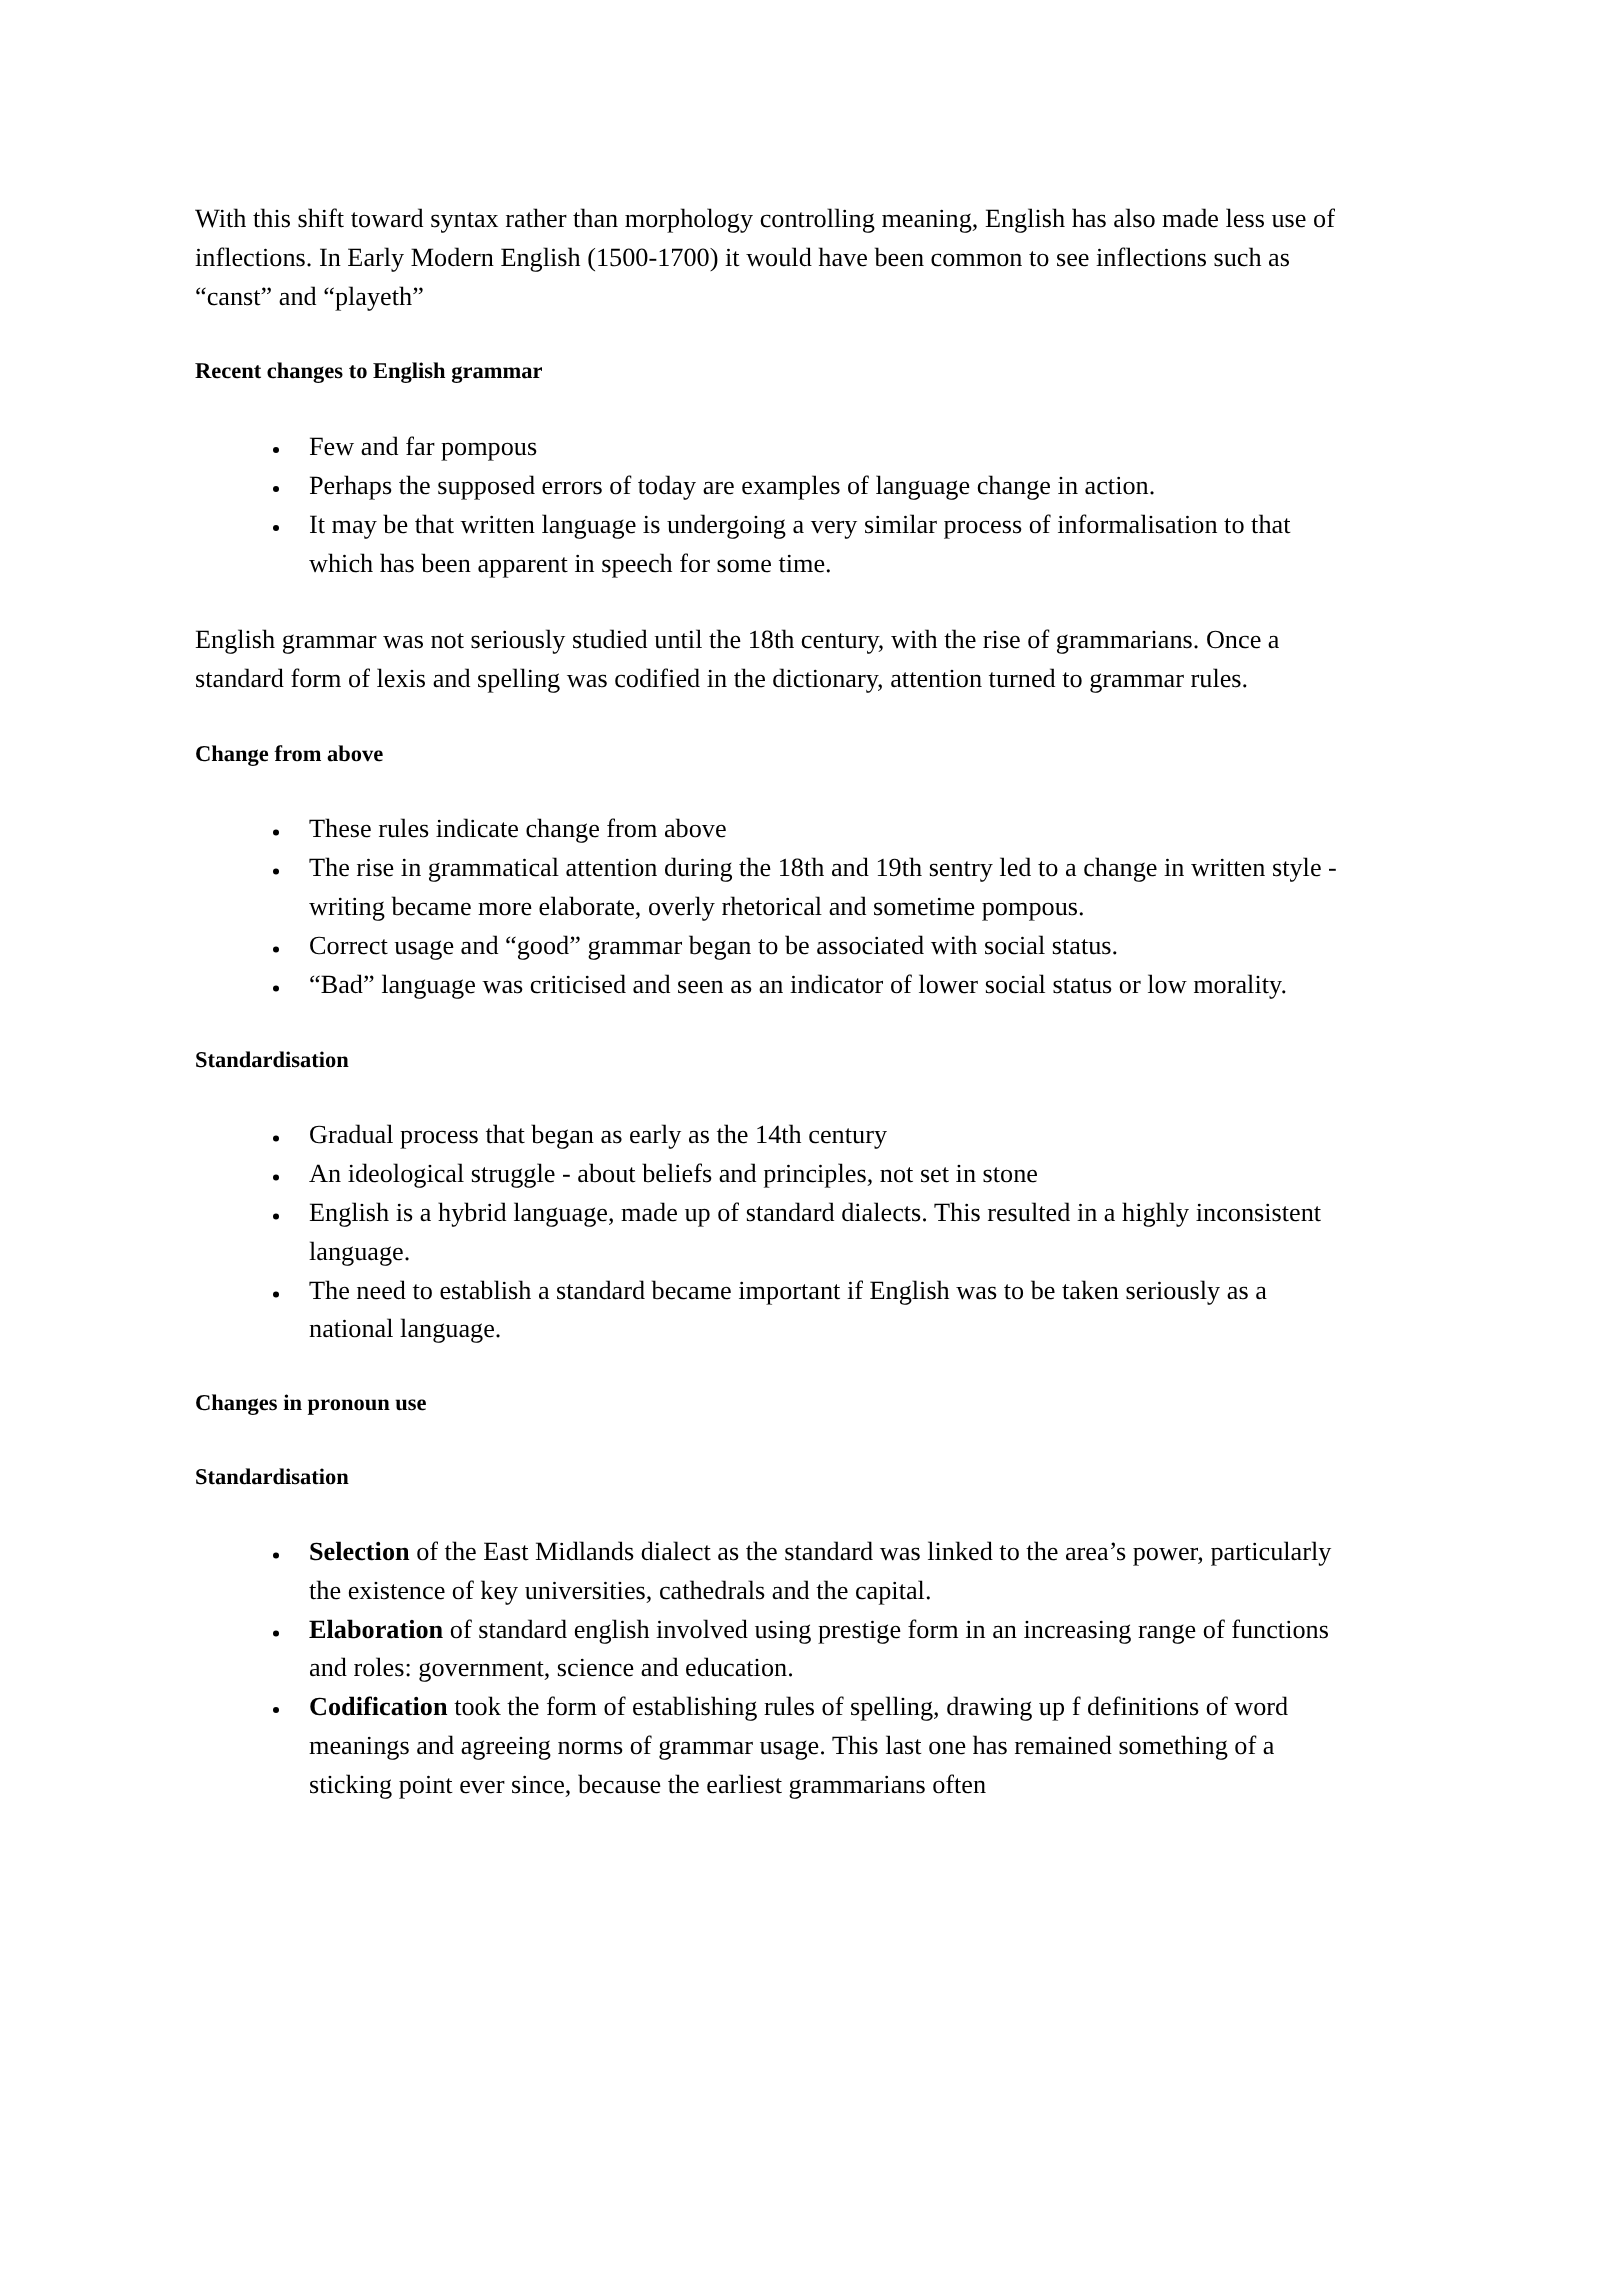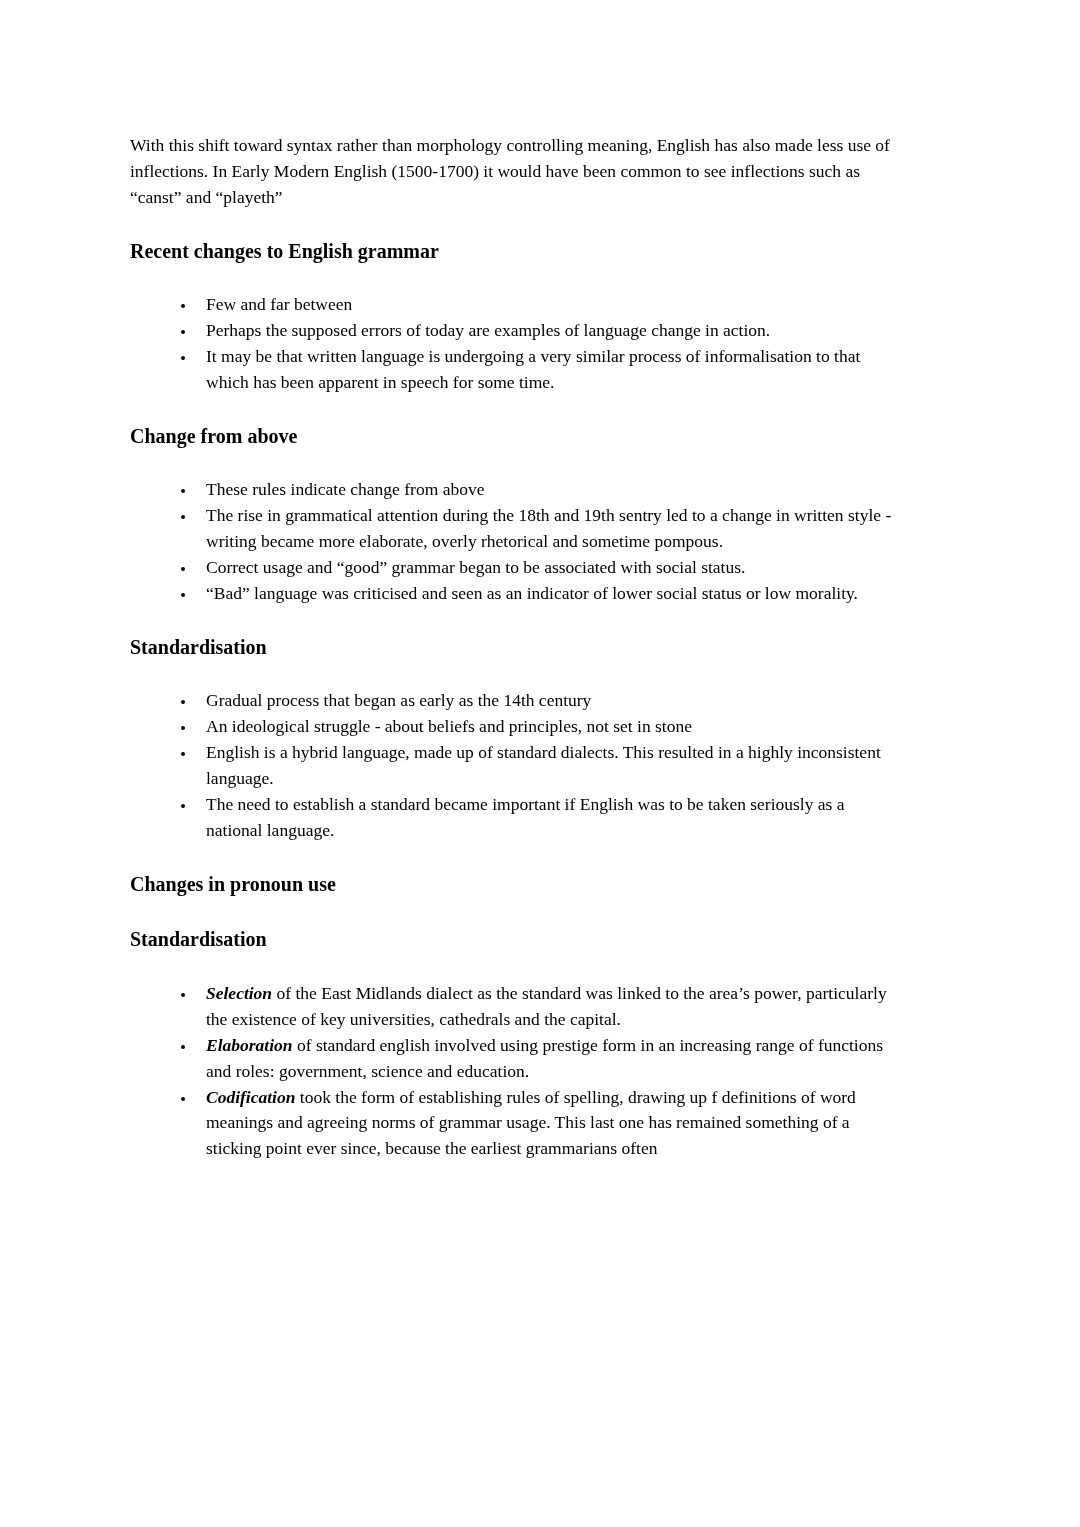--- a/index.html
+++ b/index.html
@@ -20,54 +20,54 @@
     font-family: "Liberation Serif", "DejaVu Serif", serif;
     font-size: 17.5px;
     line-height: 1.48;
     color: #000000;
     background: #ffffff;
   }
   .para {
     margin: 0 0 26px 0;
   }
   .heading {
-    font-size: 20px;
+    font-size: 15px;
     font-weight: bold;
     margin: 26px 0 26px 0;
     line-height: 1.48;
   }
   ul.bullets {
     margin: 26px 0 26px 0;
     padding-left: 66px;
     list-style: disc outside;
   }
   ul.bullets li {
     margin: 0;
     padding-left: 10px;
   }
   ul.bullets li::marker {
     font-size: 14px;
   }
   strong {
     font-weight: bold;
-    font-style: italic;
   }
 </style>
 </head>
 <body>
 
 <div class="page">
   <div>
       <p class="para">With this shift toward syntax rather than morphology controlling meaning, English has also made less use of inflections. In Early Modern English (1500-1700) it would have been common to see inflections such as “canst” and “playeth”</p>
       <h2 class="heading">Recent changes to English grammar</h2>
       <ul class="bullets">
-        <li>Few and far between</li>
+        <li>Few and far pompous</li>
         <li>Perhaps the supposed errors of today are examples of language change in action.</li>
         <li>It may be that written language is undergoing a very similar process of informalisation to that which has been apparent in speech for some time.</li>
       </ul>
+      <p class="para">English grammar was not seriously studied until the 18th century, with the rise of grammarians. Once a standard form of lexis and spelling was codified in the dictionary, attention turned to grammar rules.</p>
       <h2 class="heading">Change from above</h2>
       <ul class="bullets">
         <li>These rules indicate change from above</li>
         <li>The rise in grammatical attention during the 18th and 19th sentry led to a change in written style - writing became more elaborate, overly rhetorical and sometime pompous.</li>
         <li>Correct usage and “good” grammar began to be associated with social status.</li>
         <li>“Bad” language was criticised and seen as an indicator of lower social status or low morality.</li>
       </ul>
       <h2 class="heading">Standardisation</h2>
       <ul class="bullets">
         <li>Gradual process that began as early as the 14th century</li>

